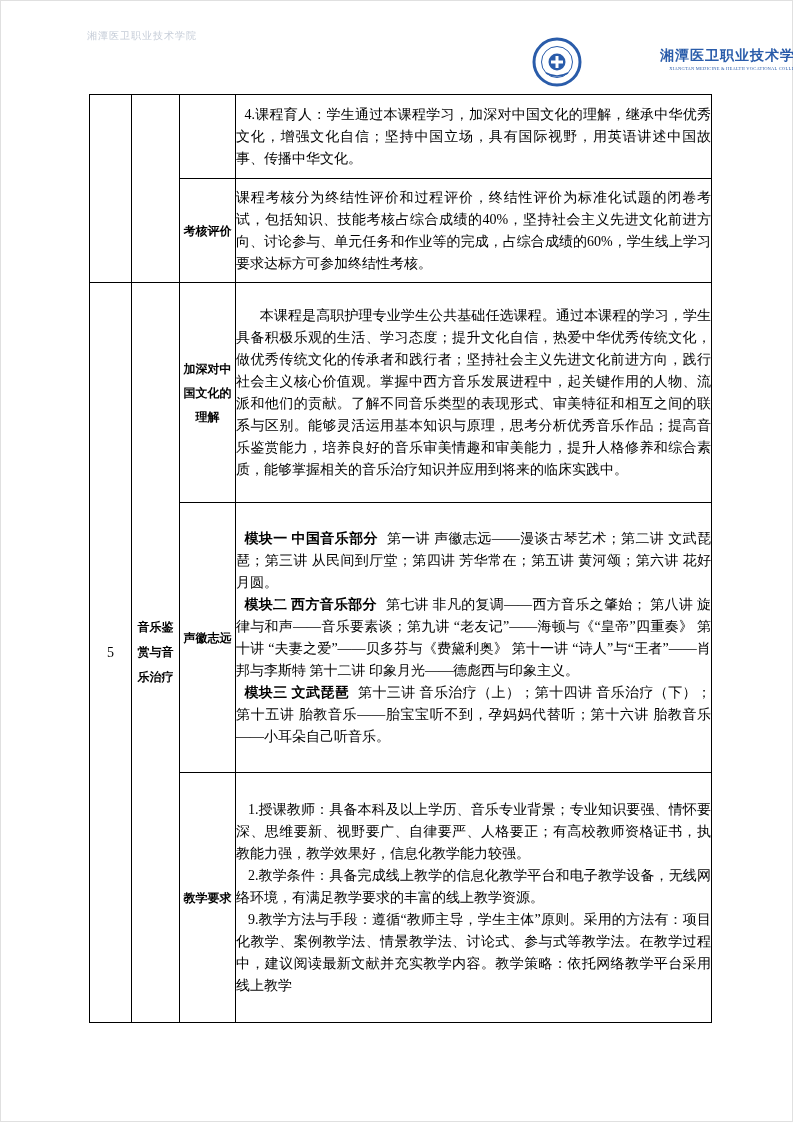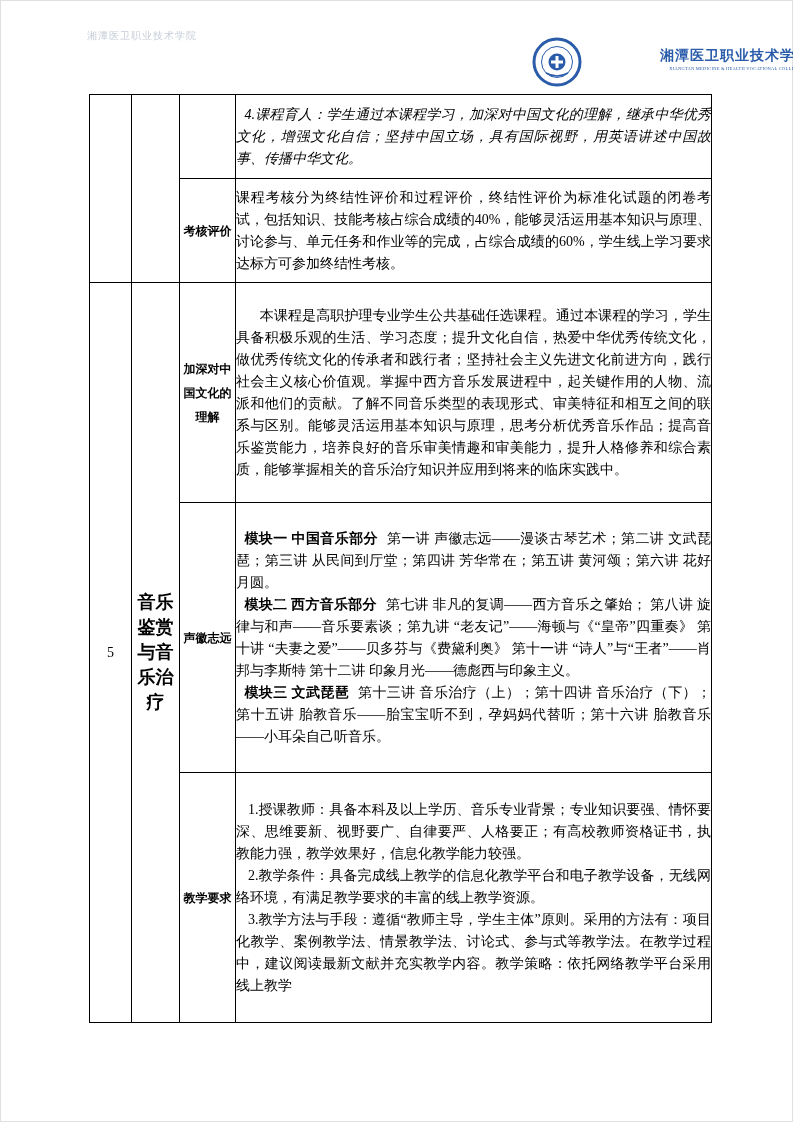--- a/index.html
+++ b/index.html
@@ -40,38 +40,38 @@
   
   table.doc {
     position: absolute; left: 88px; top: 93px;
     width: 622px; border-collapse: collapse; table-layout: fixed;
   }
   table.doc td { border: 1px solid #000; vertical-align: middle; padding: 0; }
   .cell-index {
     text-align: center; font-size: 14px;
   }
   .cell-course {
-    text-align: center; font-weight: bold; font-size: 18px;
+    text-align: center; font-weight: bold; font-size: 12px;
     line-height: 25px; padding: 4px 9px; word-break: break-all;
   }
   .cell-label {
     text-align: center; font-weight: bold; font-size: 12px;
     line-height: 24px; padding: 4px 13px; word-break: break-all;
   }
   .cell-content {
     font-size: 14px; line-height: 22px; padding: 5px 6px;
     text-align: justify;
   }
   .cell-content p { margin: 0; }
   .indent-sm { text-indent: 0.6em; }
   .indent-md { text-indent: 0.85em; }
   .indent-lg { text-indent: 1.7em; }
   .module { text-indent: 0.6em; }
   .module-title { font-weight: bold; margin-right: 9px; }
-  .row-a { height: 84px; font-style: italic; }
+  .row-a { height: 84px; }
   .row-b { height: 104px; }
   .row-c { height: 220px; }
   .row-d { height: 270px; }
   .row-e { height: 250px; }
   
   .page-number {
     position: absolute; left: 0; right: 0; top: 1031px;
     text-align: center; font-size: 13px;
   }
 </style>
@@ -110,21 +110,21 @@
       <td rowspan="2"></td>
       <td class="cell-label"></td>
       <td class="cell-content">
         <p class="indent-sm">4.课程育人：学生通过本课程学习，加深对中国文化的理解，继承中华优秀文化，增强文化自信；坚持中国立场，具有国际视野，用英语讲述中国故事、传播中华文化。</p>
       </td>
     </tr>
 
     <tr class="row-b">
       <td class="cell-label">考核评价</td>
       <td class="cell-content">
-        <p>课程考核分为终结性评价和过程评价，终结性评价为标准化试题的闭卷考试，包括知识、技能考核占综合成绩的40%，能够灵活运用基本知识与原理、讨论参与、单元任务和作业等的完成，占综合成绩的60%，学生线上学习要求达标方可参加终结性考核。</p>
+        <p>课程考核分为终结性评价和过程评价，终结性评价为标准化试题的闭卷考试，包括知识、技能考核占综合成绩的40%，坚持社会主义先进文化前进方向、讨论参与、单元任务和作业等的完成，占综合成绩的60%，学生线上学习要求达标方可参加终结性考核。</p>
       </td>
     </tr>
 
     <tr class="row-c">
       <td class="cell-index" rowspan="3">5</td>
       <td class="cell-course" rowspan="3">音乐鉴赏与音乐治疗</td>
       <td class="cell-label">加深对中国文化的理解</td>
       <td class="cell-content">
         <p class="indent-lg">本课程是高职护理专业学生公共基础任选课程。通过本课程的学习，学生具备积极乐观的生活、学习态度；提升文化自信，热爱中华优秀传统文化，做优秀传统文化的传承者和践行者；坚持社会主义先进文化前进方向，践行社会主义核心价值观。掌握中西方音乐发展进程中，起关键作用的人物、流派和他们的贡献。了解不同音乐类型的表现形式、审美特征和相互之间的联系与区别。能够灵活运用基本知识与原理，思考分析优秀音乐作品；提高音乐鉴赏能力，培养良好的音乐审美情趣和审美能力，提升人格修养和综合素质，能够掌握相关的音乐治疗知识并应用到将来的临床实践中。</p>
       </td>
@@ -137,20 +137,20 @@
         <p class="module"><span class="module-title">模块二 西方音乐部分</span><span>第七讲 非凡的复调——西方音乐之肇始； 第八讲 旋律与和声——音乐要素谈；第九讲 “老友记”——海顿与《“皇帝”四重奏》 第十讲 “夫妻之爱”——贝多芬与《费黛利奥》 第十一讲 “诗人”与“王者”——肖邦与李斯特 第十二讲 印象月光——德彪西与印象主义。</span></p>
         <p class="module"><span class="module-title">模块三 文武琵琶</span><span>第十三讲 音乐治疗（上）；第十四讲 音乐治疗（下）；第十五讲 胎教音乐——胎宝宝听不到，孕妈妈代替听；第十六讲 胎教音乐——小耳朵自己听音乐。</span></p>
       </td>
     </tr>
 
     <tr class="row-e">
       <td class="cell-label">教学要求</td>
       <td class="cell-content">
         <p class="indent-md">1.授课教师：具备本科及以上学历、音乐专业背景；专业知识要强、情怀要深、思维要新、视野要广、自律要严、人格要正；有高校教师资格证书，执教能力强，教学效果好，信息化教学能力较强。</p>
         <p class="indent-md">2.教学条件：具备完成线上教学的信息化教学平台和电子教学设备，无线网络环境，有满足教学要求的丰富的线上教学资源。</p>
-        <p class="indent-md">3.教学方法与手段：遵循“教师主导，学生主体”原则。采用的方法有：项目化教学、案例教学法、情景教学法、讨论式、参与式等教学法。在教学过程中，建议阅读最新文献并充实教学内容。教学策略：依托网络教学平台采用线上教学</p>
+        <p class="indent-md">9.教学方法与手段：遵循“教师主导，学生主体”原则。采用的方法有：项目化教学、案例教学法、情景教学法、讨论式、参与式等教学法。在教学过程中，建议阅读最新文献并充实教学内容。教学策略：依托网络教学平台采用线上教学</p>
       </td>
     </tr>
   </tbody>
     </table>
 
 
 </div>
 
 </body></html>

